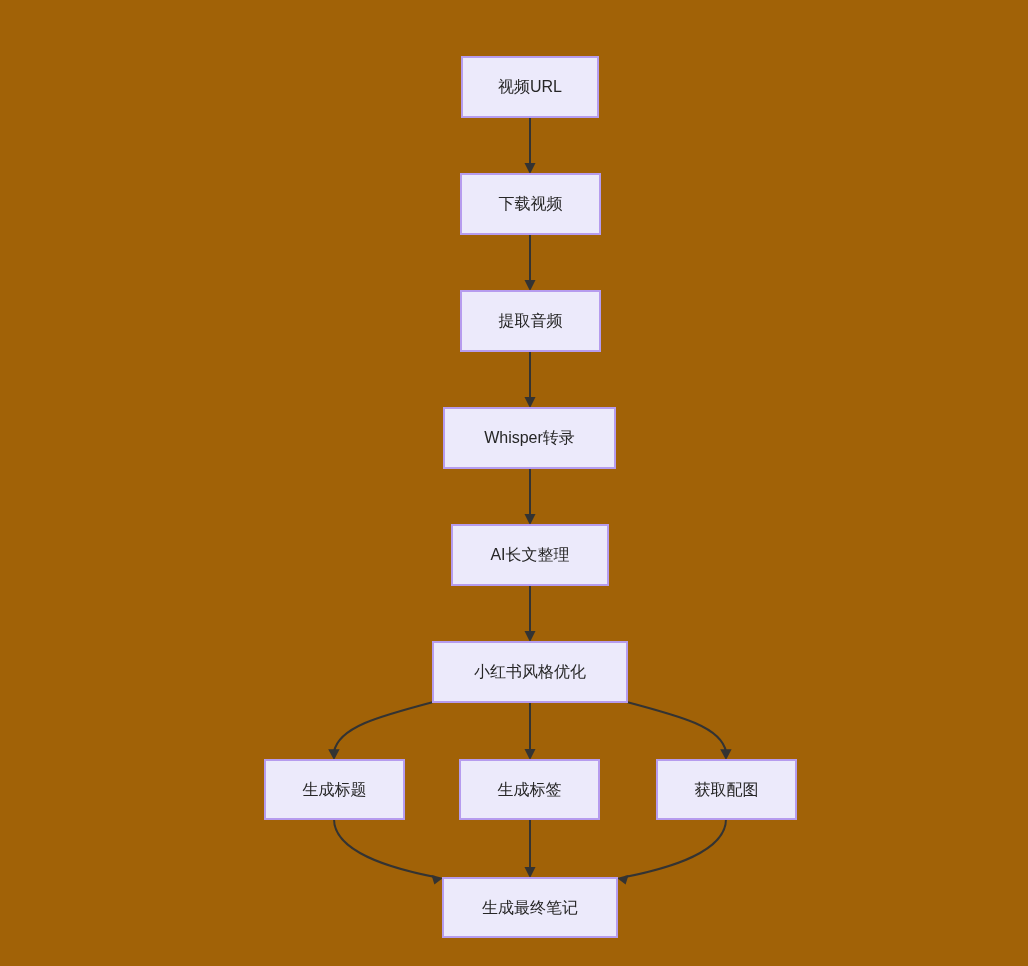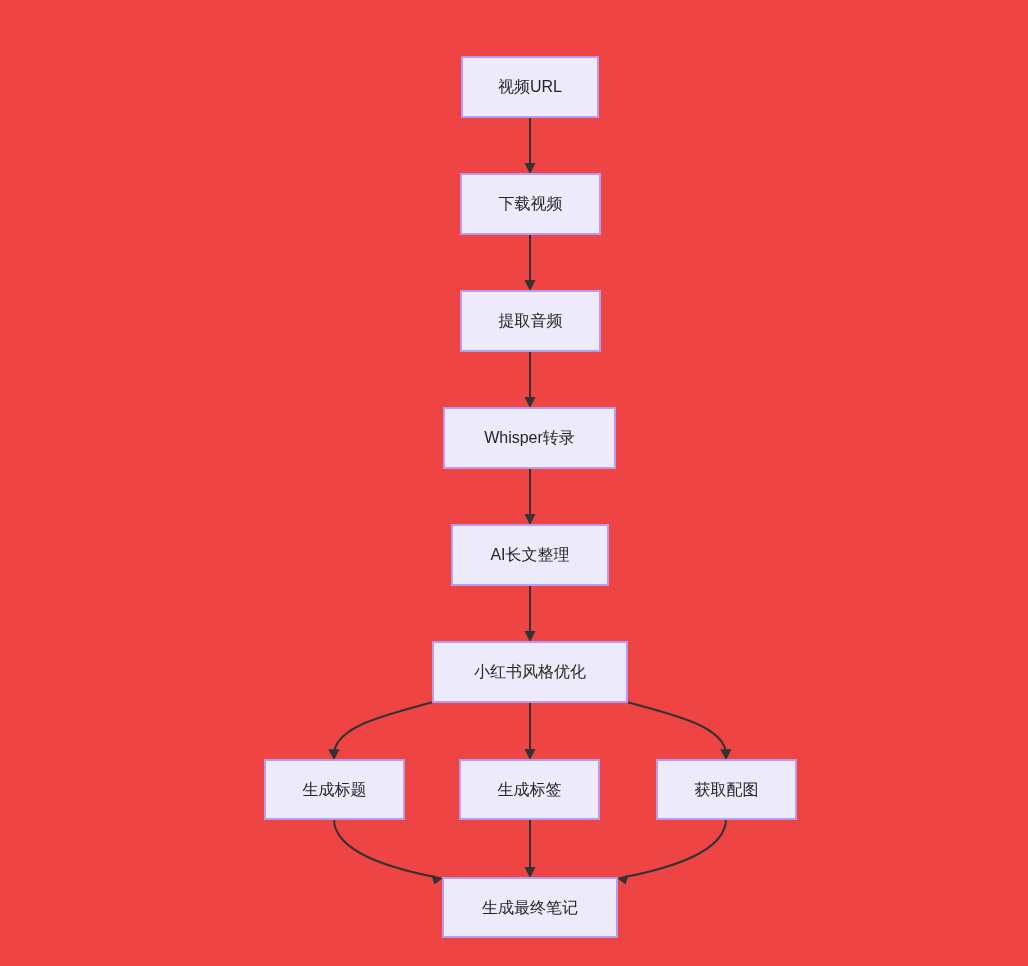--- a/index.html
+++ b/index.html
@@ -11,21 +11,21 @@
   body {
     width: 1028px;
     height: 966px;
     font-family: "Liberation Sans", "DejaVu Sans", sans-serif;
     overflow: hidden;
   }
   #flowchart-root {
     position: relative;
     width: 1028px;
     height: 966px;
-    background: #ef4444;
+    background: #a16207;
   }
   svg.flow-svg {
     display: block;
     width: 1028px;
     height: 966px;
   }
   .node-rect {
     fill: #ECEAFB;
     stroke: #B69CEE;
     stroke-width: 2;

